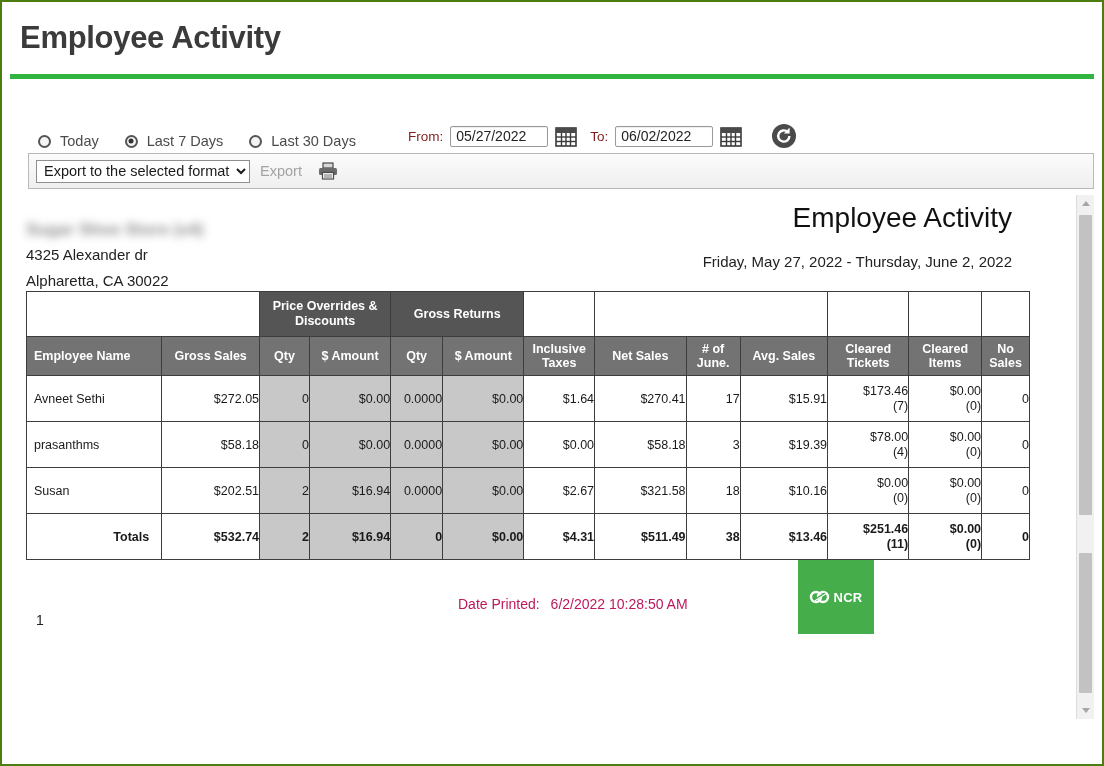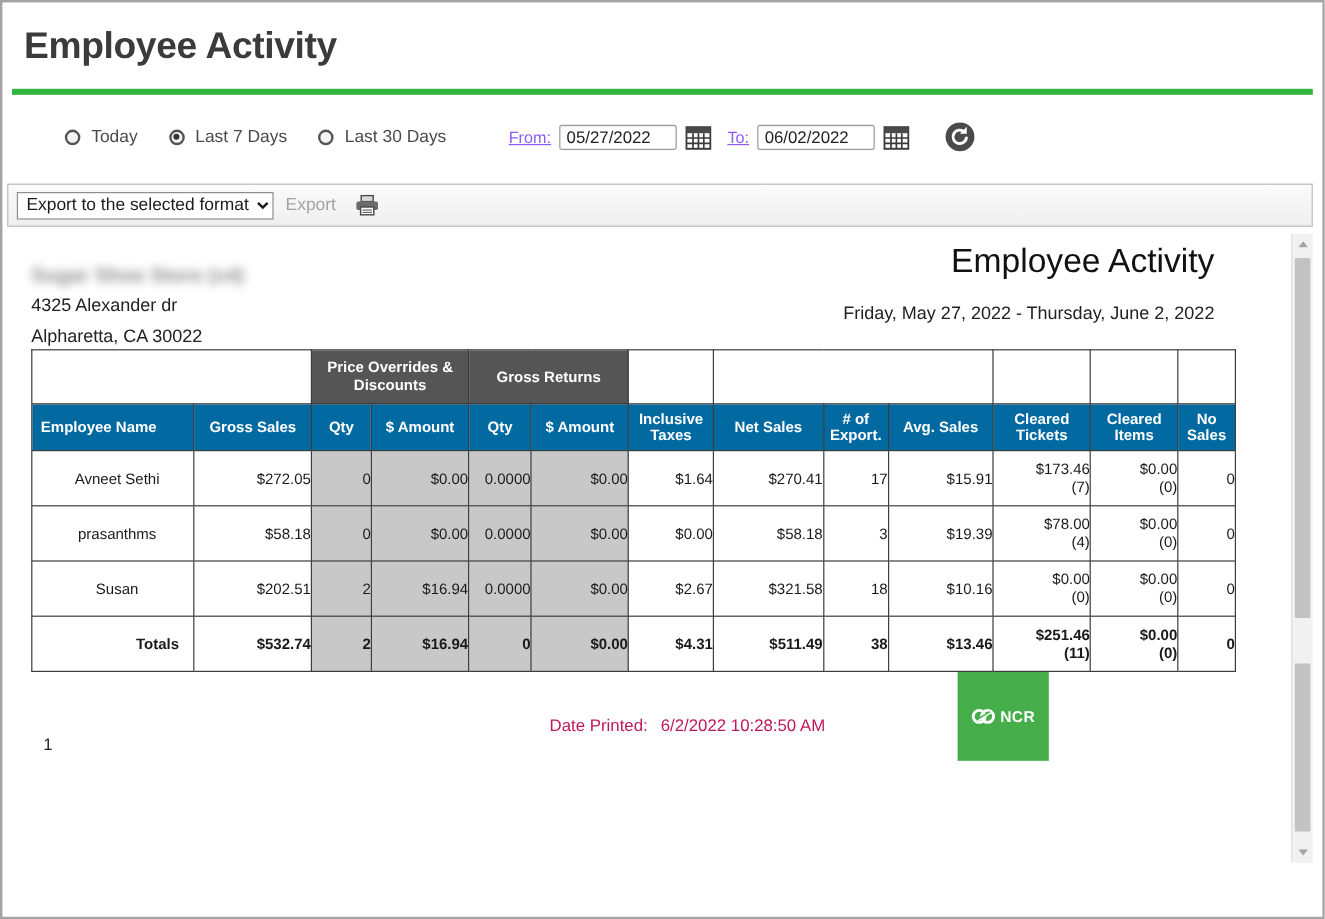--- a/index.html
+++ b/index.html
@@ -9,21 +9,21 @@
   }
   body {
     font-family: "Liberation Sans", sans-serif;
     -webkit-font-smoothing: antialiased;
   }
   #app {
     position: relative;
     width: 1104px;
     height: 766px;
     box-sizing: border-box;
-    border: 2px solid #a3a3a3;
+    border: 2px solid #4d7c0f;
     background: #ffffff;
     overflow: hidden;
   }
 
   
   .page-title-wrap {
     padding: 16px 0 0 18px;
   }
   .page-title {
     font-size: 31px;
@@ -34,23 +34,23 @@
   }
   .green-rule {
     margin: 16px 8px 0 8px;
     height: 5px;
     background: #2fb540;
   }
 
   
   .filter-bar {
     display: flex;
-    align-items: center;
+    align-items: flex-end;
     height: 70px;
-    padding-left: 52px;
+    padding-left: 36px;
     box-sizing: border-box;
   }
   .radio-group {
     display: flex;
     align-items: center;
     gap: 26px;
   }
   .radio-item {
     display: flex;
     align-items: center;
@@ -84,22 +84,21 @@
   }
 
   .date-area {
     display: flex;
     align-items: center;
     margin-left: 52px;
     gap: 7px;
   }
   .date-lbl {
     font-size: 13.5px;
-    color: #8b5cf6;
-    text-decoration: underline;
+    color: #7f1d1d;
   }
   .date-input {
     width: 98px;
     height: 21px;
     border: 1px solid #9a9a9a;
     border-radius: 2px;
     background: #fff;
     font-family: "Liberation Sans", sans-serif;
     font-size: 14px;
     color: #222;
@@ -116,21 +115,21 @@
   .refresh-icon {
     width: 26px;
     height: 26px;
     margin-left: 22px;
     cursor: pointer;
     flex: 0 0 auto;
   }
 
   
   .export-bar {
-    margin: 4px 8px 0 4px;
+    margin: 4px 8px 0 26px;
     height: 36px;
     border: 1px solid #b9b9b9;
     background: linear-gradient(#fbfbfb, #efefef);
     display: flex;
     align-items: center;
     padding-left: 7px;
     box-sizing: border-box;
   }
   .export-select {
     font-family: "Liberation Sans", sans-serif;
@@ -239,39 +238,39 @@
     background: #555555;
     color: #ffffff;
     font-weight: bold;
     font-size: 12.5px;
     text-align: center;
     height: 44px;
     line-height: 15px;
     padding: 0 2px;
   }
   .col-head {
-    background: #0369a1;
+    background: #737373;
     color: #ffffff;
     font-weight: bold;
     text-align: center;
     height: 38px;
     line-height: 14px;
     padding: 0 3px;
   }
   .col-head.left { text-align: left; padding-left: 7px; }
 
   td.cell {
     height: 45px;
     padding: 0 6px;
     color: #1a1a1a;
     background: #ffffff;
     text-align: right;
     font-size: 12.5px;
   }
-  td.cell.name { text-align: center; padding-left: 7px; }
+  td.cell.name { text-align: left; padding-left: 7px; }
   td.cell.shade { background: #c8c8c8; }
   td.cell.dual { line-height: 15px; }
   tr.totals td.cell { font-weight: bold; }
   tr.totals td.cell.name { text-align: right; padding-right: 12px; }
 
   
   .rpt-foot {
     position: relative;
     height: 96px;
     margin-left: 14px;
@@ -481,21 +480,21 @@
             <th class="col-head">$ Amount</th>
             <th class="col-head">Qty</th>
             <th class="col-head">$ Amount</th>
             <th class="col-head">
               <span>Inclusive</span><br>
               <span>Taxes</span>
             </th>
             <th class="col-head">Net Sales</th>
             <th class="col-head">
               <span># of</span><br>
-              <span>Export.</span>
+              <span>June.</span>
             </th>
             <th class="col-head">Avg. Sales</th>
             <th class="col-head">
               <span>Cleared</span><br>
               <span>Tickets</span>
             </th>
             <th class="col-head">
               <span>Cleared</span><br>
               <span>Items</span>
             </th>

